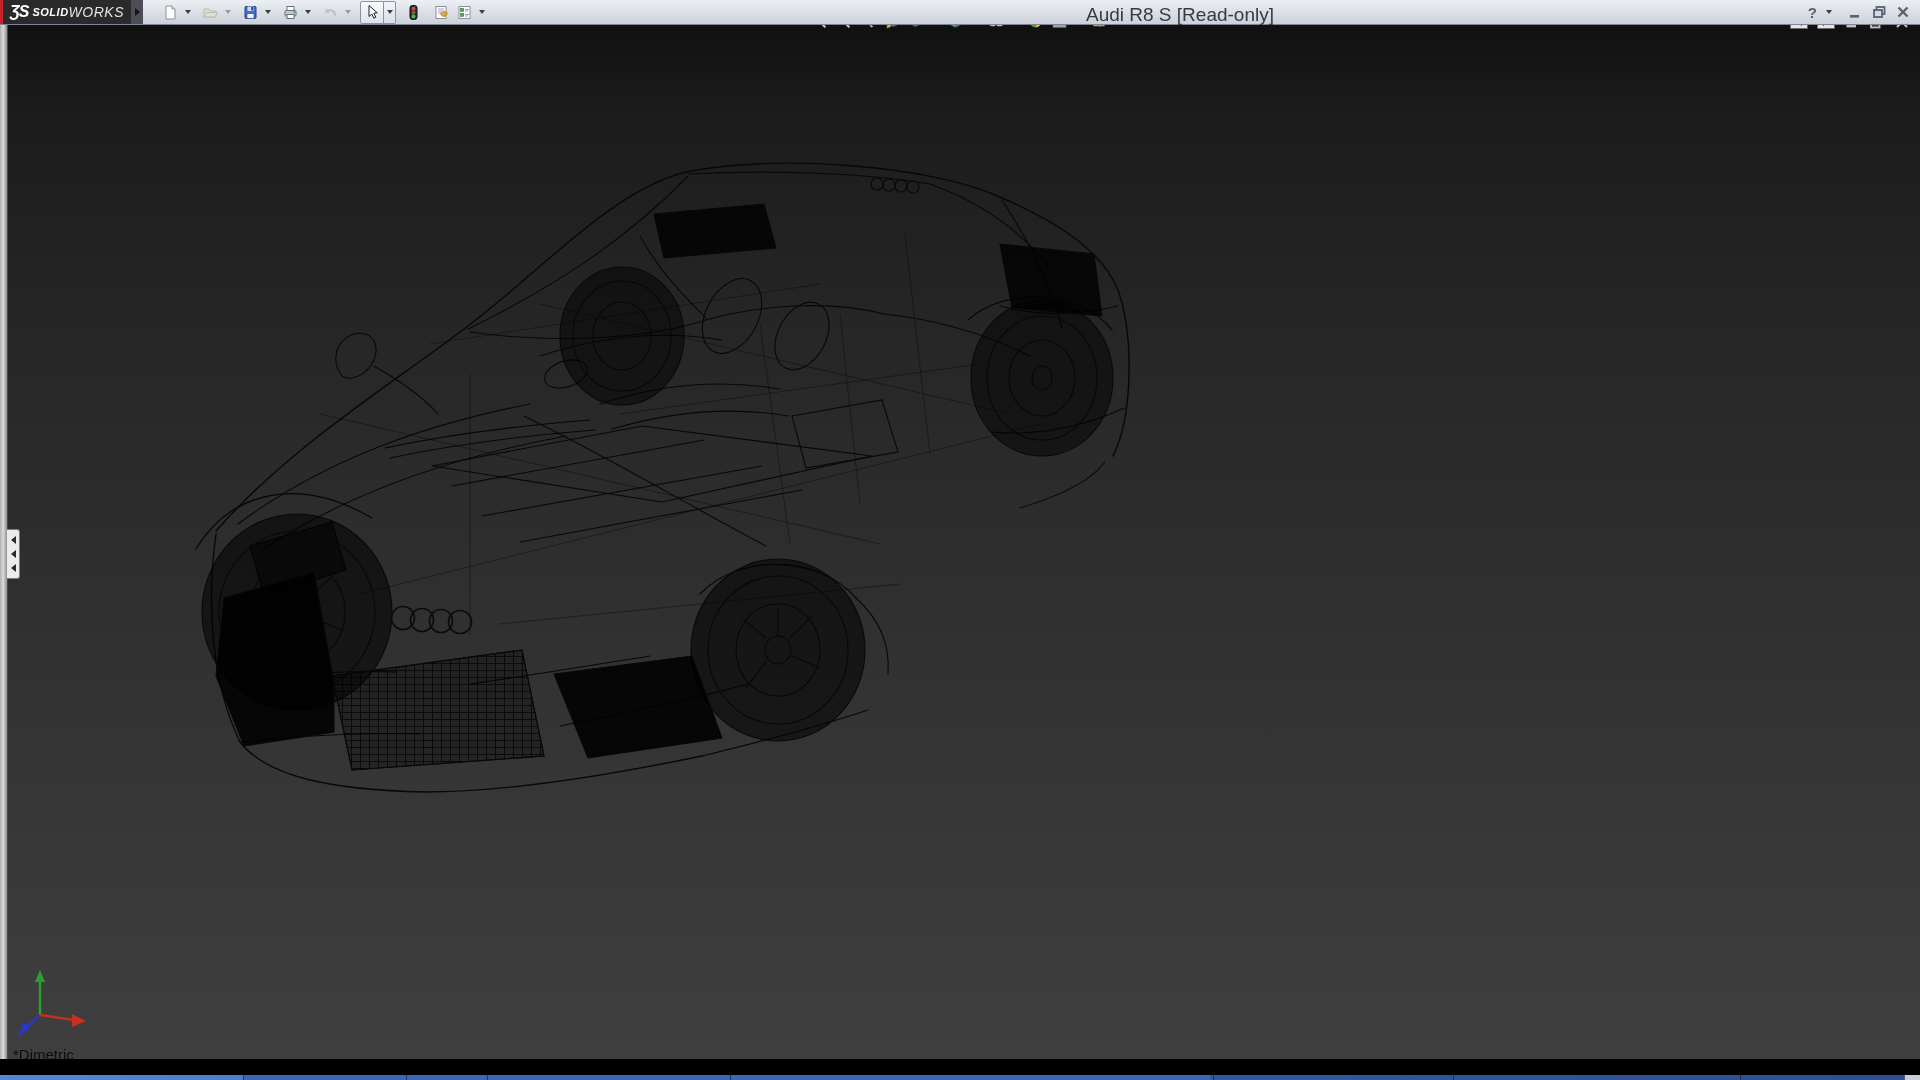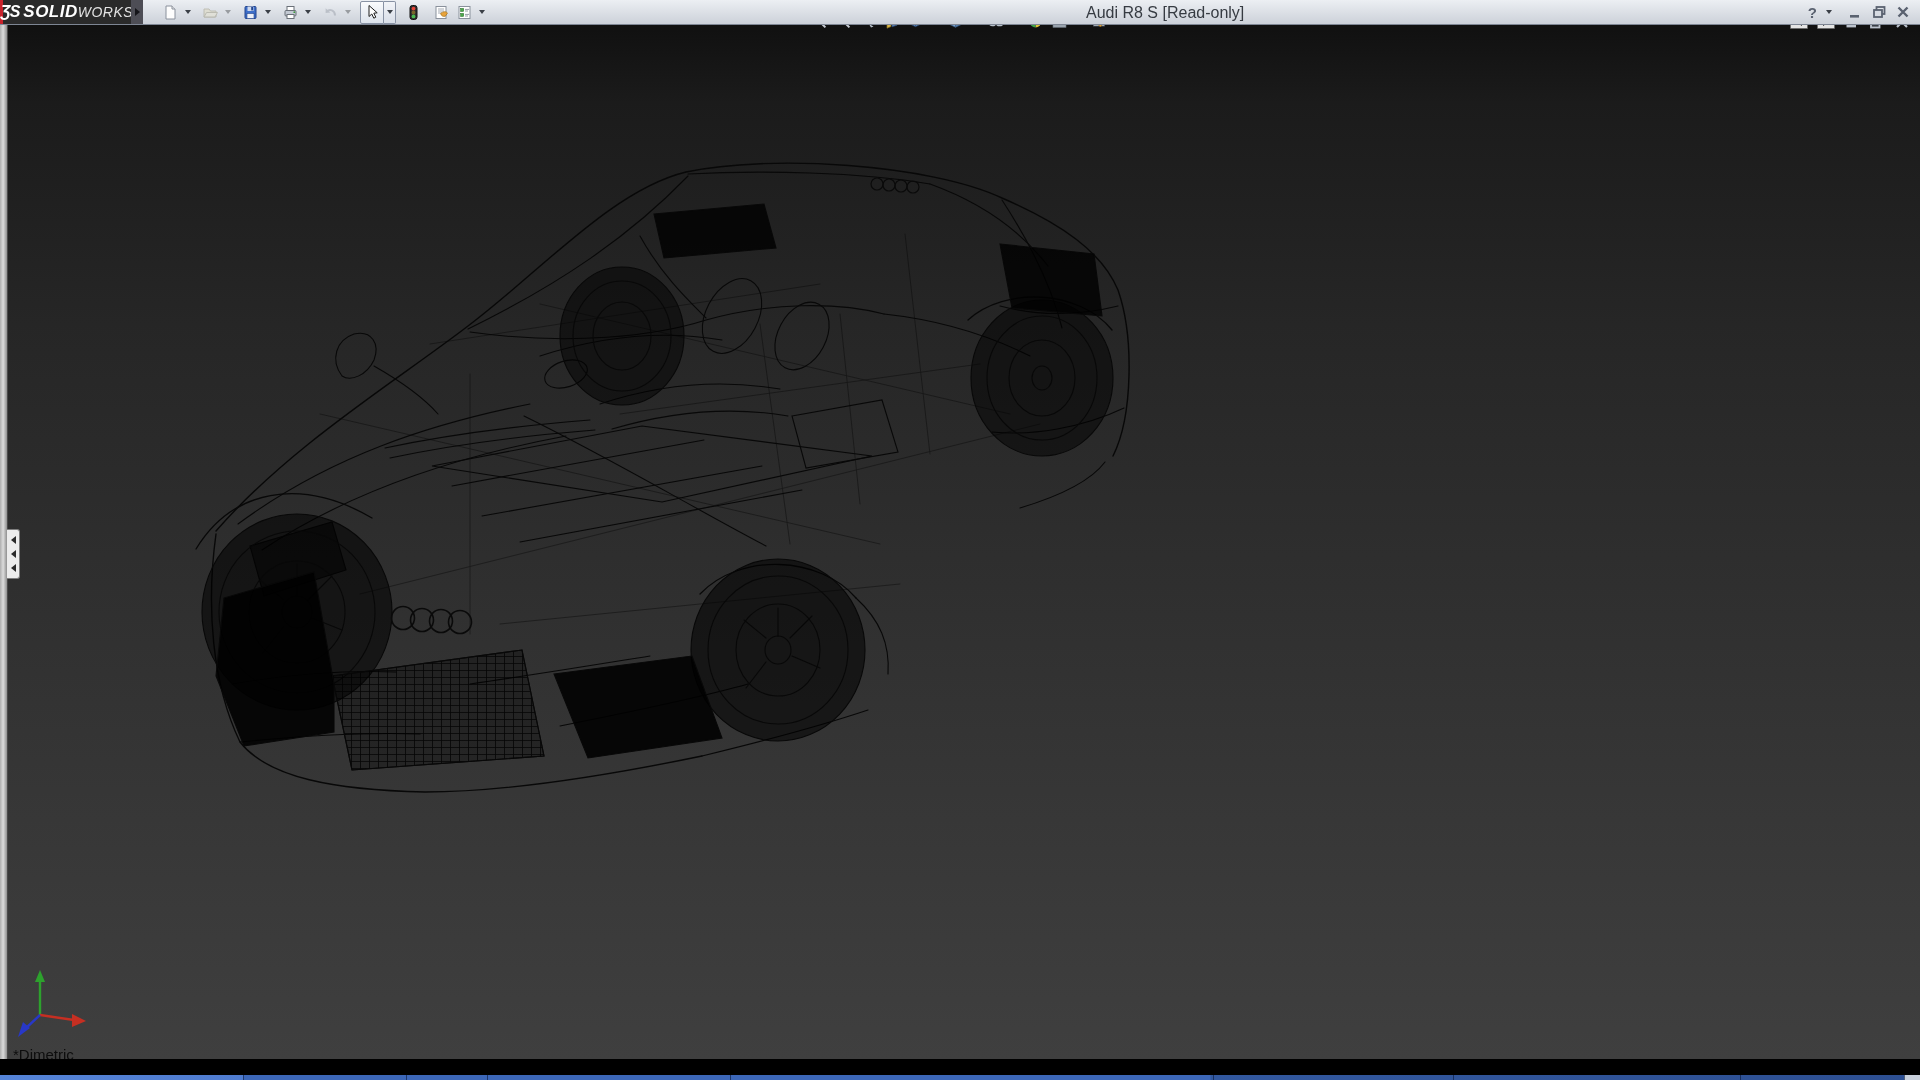--- a/index.html
+++ b/index.html
@@ -14,21 +14,21 @@
     background:linear-gradient(#eceff3,#ccd1d9);
     border-bottom:1px solid #7e8694;z-index:50;
   }
   .logo{
     position:absolute;left:0;top:0;height:24px;width:128px;
     background:#2a2a2a;border-left:3px solid #c8232c;
     display:flex;align-items:center;justify-content:center;
     color:#fff;font-style:italic;white-space:nowrap;
   }
   .logo .mark{font-size:16px;font-weight:bold;margin-right:4px;letter-spacing:-1px;}
-  .logo .bold{font-size:17px;font-weight:bold;letter-spacing:.5px;}
+  .logo .bold{font-size:11px;font-weight:bold;letter-spacing:.5px;}
   .logo .light{font-size:14px;font-weight:normal;color:#e2e2e2;letter-spacing:.5px;}
   .menu-expand{
     position:absolute;left:131px;top:0;width:12px;height:24px;background:#4d4d55;
     display:flex;align-items:center;justify-content:center;cursor:pointer;
   }
   .menu-expand .tri{width:0;height:0;border-top:4px solid transparent;border-bottom:4px solid transparent;border-left:5px solid #15151a;}
   .main-toolbar{
     position:absolute;left:160px;top:0;height:24px;display:flex;align-items:center;gap:3px;
   }
   .tbtn{display:flex;align-items:center;justify-content:center;width:20px;height:20px;cursor:pointer;}
@@ -41,21 +41,21 @@
     width:22px;height:21px;display:flex;align-items:center;justify-content:center;
     border:1px solid #8892a4;border-radius:2px 0 0 2px;
     background:linear-gradient(#fafbfd,#dde3ec);
   }
   .pressed-caret{
     width:11px;height:21px;border:1px solid #8892a4;border-left:none;border-radius:0 2px 2px 0;
     background:linear-gradient(#f2f4f8,#d8dee8);display:flex;align-items:center;justify-content:center;cursor:pointer;
   }
   .pressed-caret i{width:0;height:0;border-left:3px solid transparent;border-right:3px solid transparent;border-top:4px solid #3a3f46;}
   .win-title{
-    position:absolute;left:1086px;top:4px;font-size:16px;color:#363b42;white-space:nowrap;
+    position:absolute;left:1086px;top:4px;font-size:19px;color:#363b42;white-space:nowrap;
   }
   .tb-controls{position:absolute;right:8px;top:0;height:24px;display:flex;align-items:center;gap:6px;}
   .help-q{font-size:15px;font-weight:bold;color:#5a6270;cursor:pointer;padding:0 1px;}
   .glyph-btn{width:18px;height:18px;display:flex;align-items:center;justify-content:center;cursor:pointer;}
   
   .viewport{
     position:absolute;left:0;top:8px;width:1920px;height:1051px;
     background:linear-gradient(180deg,#0e0e0e 0%,#1b1b1b 9%,#262626 30%,#2f2f2f 55%,#383838 80%,#3f3f3f 100%);
     overflow:hidden;
   }

